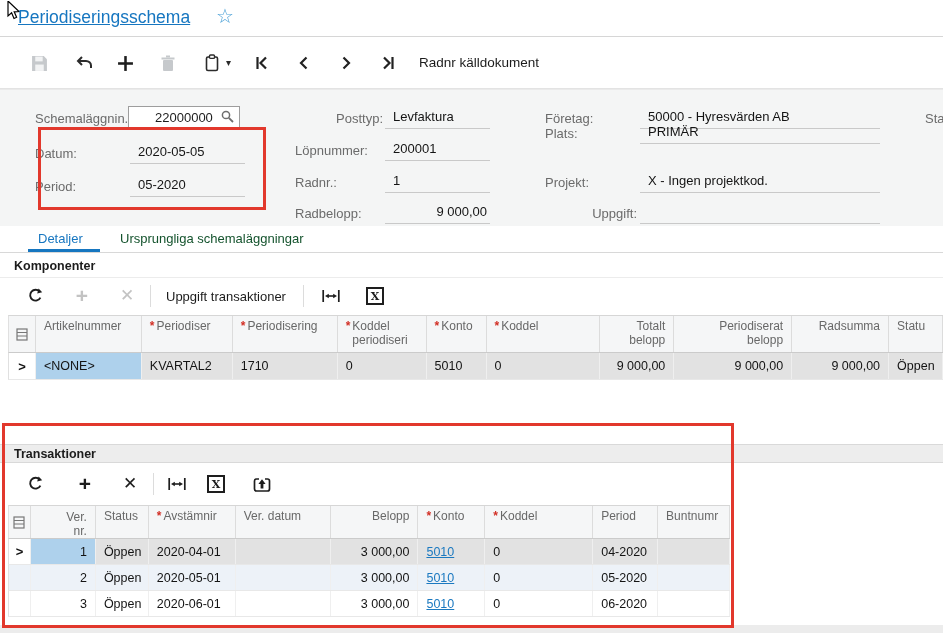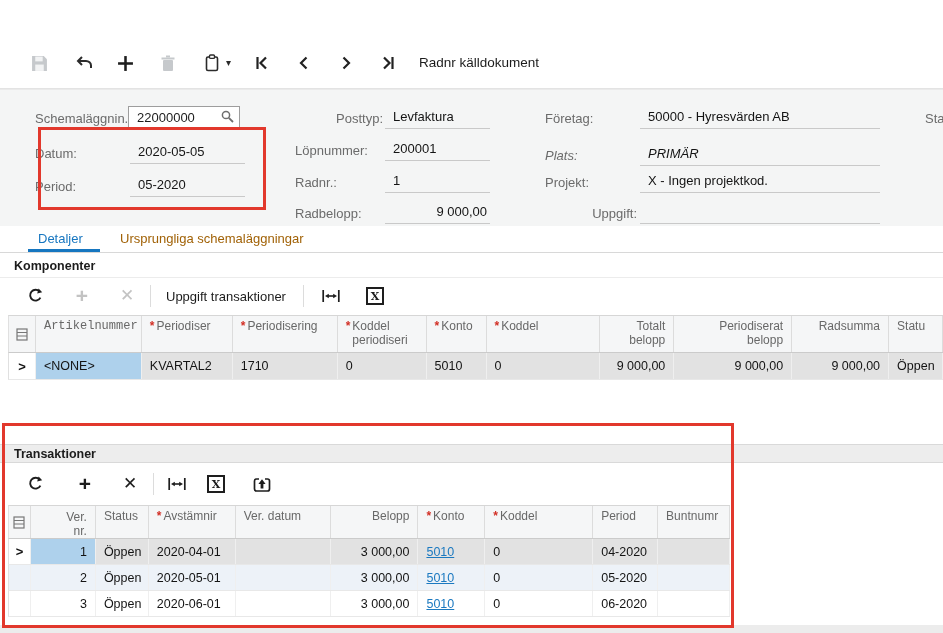--- a/index.html
+++ b/index.html
@@ -31,21 +31,21 @@
   .fvalue.r{text-align:right;padding-right:3px;}
   .lookup{position:absolute;top:-3px;height:23px;width:112px;background:#fff;
           border:1px solid #9d9d9d;box-sizing:border-box;display:flex;align-items:center;}
   .lookup .lv{font-size:13px;padding-left:8px;flex:1;}
   .lookup svg{margin-right:5px;}
   .clipped{position:absolute;left:925px;width:18px;overflow:hidden;font-size:13px;
            color:#6b6b6b;white-space:nowrap;}
   
   .tabbar{position:absolute;left:0;top:226px;width:943px;height:27px;background:#fff;
           border-bottom:1px solid #d8d8d8;box-sizing:border-box;}
-  .tab{position:absolute;top:5px;font-size:13px;color:#a16207;cursor:pointer;}
+  .tab{position:absolute;top:5px;font-size:13px;color:#14532d;cursor:pointer;}
   .tab.active{color:var(--accent);}
   .tab1{left:38px;} .tab2{left:120px;}
   .tind{position:absolute;left:-10px;top:18px;width:72px;height:3px;background:var(--accent);}
   
   .kcaption{position:absolute;left:0;top:254px;width:943px;height:24px;background:#fff;
             border-bottom:1px solid #ececec;box-sizing:border-box;}
   .kcaption span,.trxband span{position:absolute;left:14px;top:5px;font-size:12.5px;
             font-weight:700;color:#1c1c1c;}
   .trxband{position:absolute;left:0;top:444px;width:943px;height:19px;background:#ededed;
            border-top:1px solid #d9d9d9;border-bottom:1px solid #d9d9d9;box-sizing:border-box;}
@@ -87,20 +87,29 @@
   .ann{position:absolute;border:3px solid var(--red);pointer-events:none;z-index:50;}
   .a1{left:38px;top:127px;width:222px;height:77px;}
   .a2{left:2px;top:423px;width:726px;height:199px;}
   .bstrip{position:absolute;left:0;top:625px;width:943px;height:8px;background:#ececec;}
 </style>
 </head>
 <body>
 
 <div class="screen">
 
+  <div class="titlebar">
+    <span class="cursor">
+      <svg width="15" height="20" viewBox="0 0 15 20">
+          <polygon points="1,0 1,15 4.6,11.8 7,17.5 9.6,16.3 7.2,10.8 12,10.5" fill="#fff" stroke="#000" stroke-width="1.2"></polygon>
+        </svg>
+    </span>
+    <a class="ptitle">Periodiseringsschema</a>
+    <span class="star">☆</span>
+  </div>
 
   <div class="mtoolbar">
     <span class="tbtn" style="left:27px">
       <svg width="17" height="17" viewBox="0 0 16 16">
           <path d="M1 1 h11 l3 3 v11 h-14 z" fill="#c6c9cc"></path>
           <rect x="4" y="9" width="8" height="6" fill="#f2f3f4"></rect>
           <rect x="4" y="1.5" width="7" height="4.5" fill="#f2f3f4"></rect>
         </svg>
     </span>
     <span class="tbtn" style="left:72px">
@@ -150,21 +159,21 @@
           <polyline points="3,1.5 8.5,7 3,12.5" fill="none" stroke="#222" stroke-width="2.2"></polyline>
           <line x1="11.5" y1="1" x2="11.5" y2="13" stroke="#222" stroke-width="2.2"></line>
         </svg>
     </span>
     <span class="tlabel">Radnr källdokument</span>
   </div>
 
   <div class="fpanel" id="form-cols">
       <div class="frow" style="left: 35px; top: 19px; width: 210px;">
         <div class="flabel" style="width: 92px;">Schemaläggnin...</div>
-        <div class="lookup" style="left: 93px;">
+        <div class="lookup" style="left: 93px; padding-left: 18px;">
           <span class="lv">22000000</span>
           <span><svg width="13" height="13" viewBox="0 0 13 13">
               <circle cx="5" cy="5" r="3.6" fill="none" stroke="#6e6e6e" stroke-width="1.5"></circle>
               <line x1="7.8" y1="7.8" x2="12" y2="12" stroke="#6e6e6e" stroke-width="1.8"></line>
             </svg></span>
         </div>
       </div>
       <div class="frow" style="left: 35px; top: 54px; width: 210px;">
         <div class="flabel" style="width: 92px;">Datum:</div>
         <div class="fvalue" style="left: 95px; width: 115px;">2020-05-05</div>
@@ -186,21 +195,21 @@
         <div class="fvalue" style="left: 90px; width: 105px;">1</div>
       </div>
       <div class="frow" style="left: 295px; top: 114px; width: 195px;">
         <div class="flabel" style="width: 88px;">Radbelopp:</div>
         <div class="fvalue r" style="left: 90px; width: 105px;">9 000,00</div>
       </div>
       <div class="frow" style="left: 545px; top: 19px; width: 335px;">
         <div class="flabel" style="width: 92px;">Företag:</div>
         <div class="fvalue" style="left: 95px; width: 240px;">50000 - Hyresvärden AB</div>
       </div>
-      <div class="frow" style="left: 545px; top: 56px; width: 335px; font-style: italic;">
+      <div class="frow" style="left: 545px; top: 34px; width: 335px;">
         <div class="flabel" style="width: 92px;">Plats:</div>
         <div class="fvalue" style="left: 95px; width: 240px;">PRIMÄR</div>
       </div>
       <div class="frow" style="left: 545px; top: 83px; width: 335px;">
         <div class="flabel" style="width: 92px;">Projekt:</div>
         <div class="fvalue" style="left: 95px; width: 240px;">X - Ingen projektkod.</div>
       </div>
       <div class="frow" style="left: 545px; top: 114px; width: 335px; text-align: right;">
         <div class="flabel" style="width: 92px;">Uppgift:</div>
         <div class="fvalue" style="left: 95px; width: 240px;"></div>
@@ -255,21 +264,21 @@
   </div>
   <div class="grid" id="kmp-grid">
       <div class="grow ghead" style="height: 38px;">
         <div class="gc sel" style="width: 27px; align-items: center;">
           <svg width="12" height="13" viewBox="0 0 12 13">
             <rect x="1" y="1" width="10" height="11" fill="none" stroke="#777" stroke-width="1.2"></rect>
             <line x1="1" y1="4.5" x2="11" y2="4.5" stroke="#777"></line>
             <line x1="1" y1="8" x2="11" y2="8" stroke="#777"></line>
           </svg>
         </div>
-        <div class="gc h" style="width: 106px; font-family: Liberation Mono, monospace;">
+        <div class="gc h" style="width: 106px;">
           <span class="hl">Artikelnummer</span>
         </div>
         <div class="gc h" style="width: 91px;">
           <span class="req">*</span>
           <span class="hl">Periodiser</span>
         </div>
         <div class="gc h" style="width: 105px;">
           <span class="req">*</span>
           <span class="hl">Periodisering</span>
         </div>

